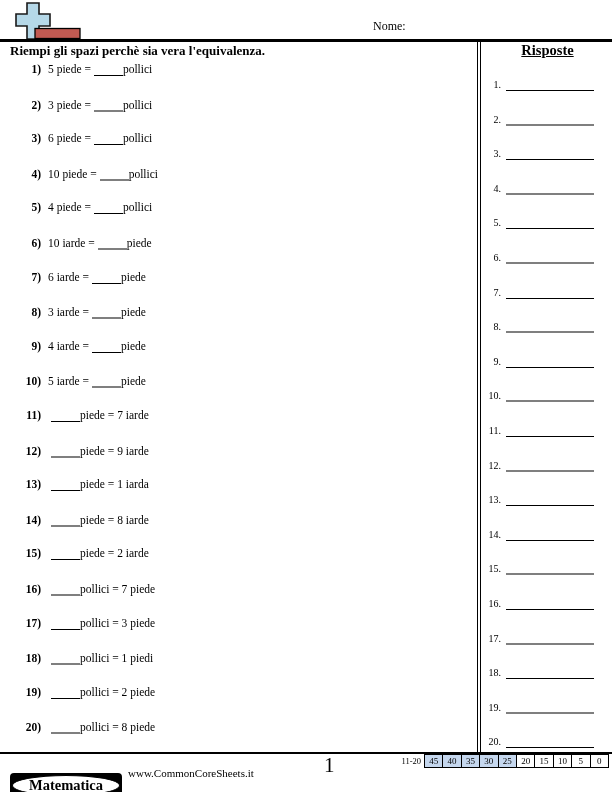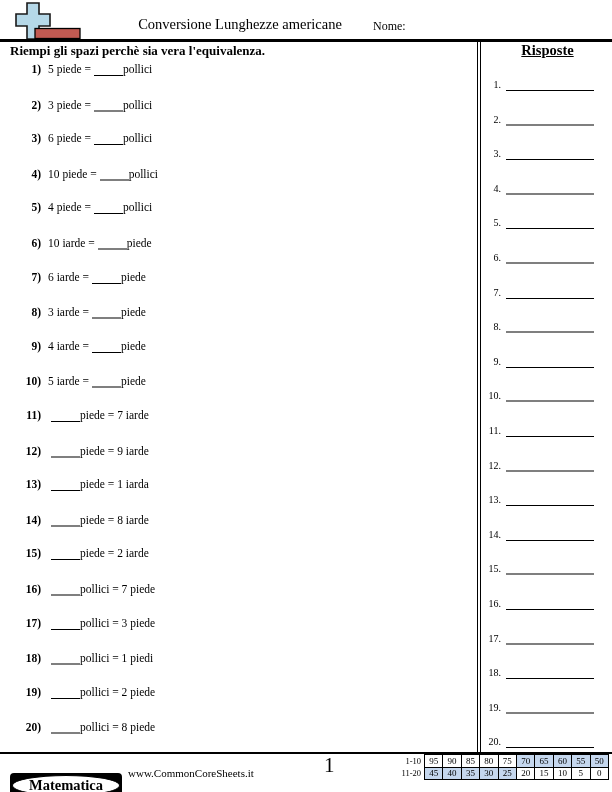--- a/index.html
+++ b/index.html
@@ -47,21 +47,20 @@
 </style>
 </head>
 <body>
 
 <div class="page">
 
   <svg class="logo" width="80" height="38" viewBox="0 0 80 38">
     <path d="M14,1 h12 v11 h11 v12 h-11 v13 h-12 v-13 h-11 v-12 h11 z" fill="#b5d8e8" stroke="#1a1a1a" stroke-width="1.6"></path>
     <rect x="22" y="26.5" width="45" height="10" fill="#c05a52" stroke="#000" stroke-width="1.3"></rect>
   </svg>
-  <div class="title">Conversione Lunghezze americane</div>
   <div class="nome">Nome:</div>
   <div class="top-rule"></div>
 
   <div class="instruction">Riempi gli spazi perchè sia vera l'equivalenza.</div>
   <div class="divider"></div>
   <div class="answers-title">Risposte</div>
 
   <div>
       <div class="question" style="top: 63px;"><span class="q-num">1)</span><span>5 piede =</span><span class="blank"></span><span>pollici</span></div>
       <div class="question" style="top: 97.6px;"><span class="q-num">2)</span><span>3 piede =</span><span class="blank gray"></span><span>pollici</span></div>
@@ -109,33 +108,20 @@
 
   <div class="footer-rule"></div>
   <div class="badge">
     <div class="badge-inner">Matematica</div>
   </div>
   <div class="website">www.CommonCoreSheets.it</div>
   <div class="page-num">1</div>
   <table class="score">
     <tbody>
         <tr>
-          <td class="lbl">1-10</td>
-          <td>95</td>
-          <td>90</td>
-          <td>85</td>
-          <td>80</td>
-          <td>75</td>
-          <td style="background: rgb(197, 215, 238);">70</td>
-          <td style="background: rgb(197, 215, 238);">65</td>
-          <td style="background: rgb(197, 215, 238);">60</td>
-          <td style="background: rgb(197, 215, 238);">55</td>
-          <td style="background: rgb(197, 215, 238);">50</td>
-        </tr>
-        <tr>
           <td class="lbl">11-20</td>
           <td style="background: rgb(197, 215, 238);">45</td>
           <td style="background: rgb(197, 215, 238);">40</td>
           <td style="background: rgb(197, 215, 238);">35</td>
           <td style="background: rgb(197, 215, 238);">30</td>
           <td style="background: rgb(197, 215, 238);">25</td>
           <td>20</td>
           <td>15</td>
           <td>10</td>
           <td>5</td>

